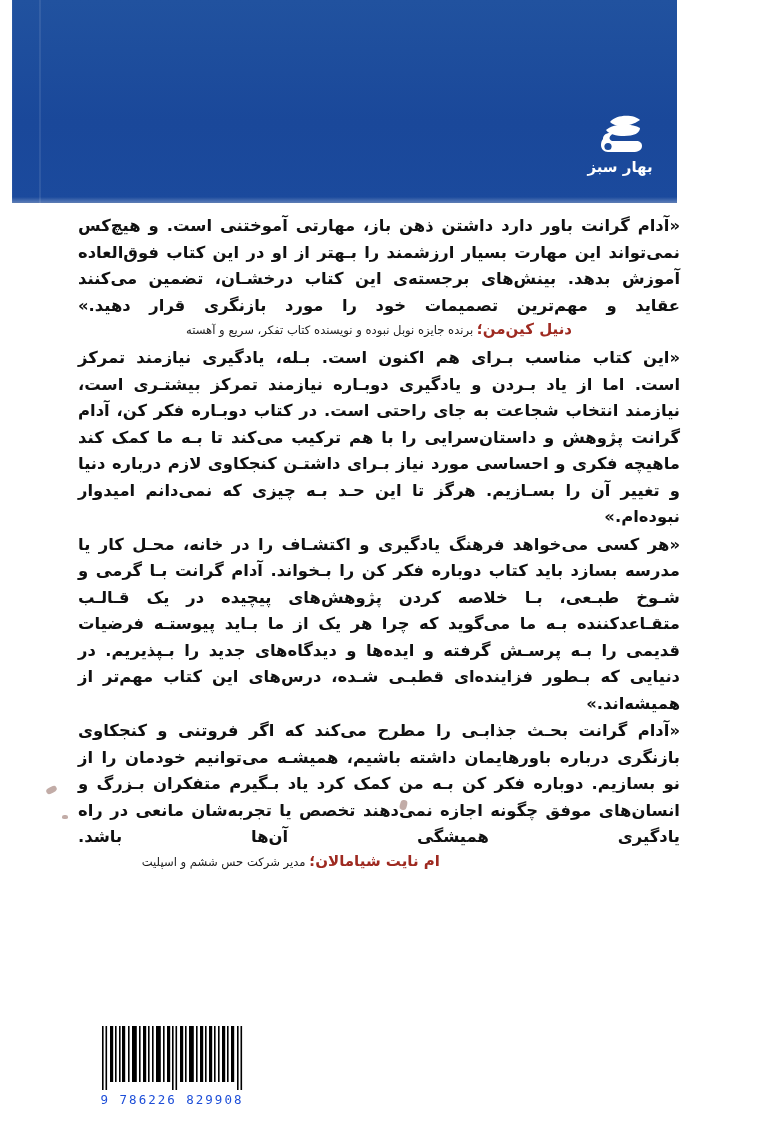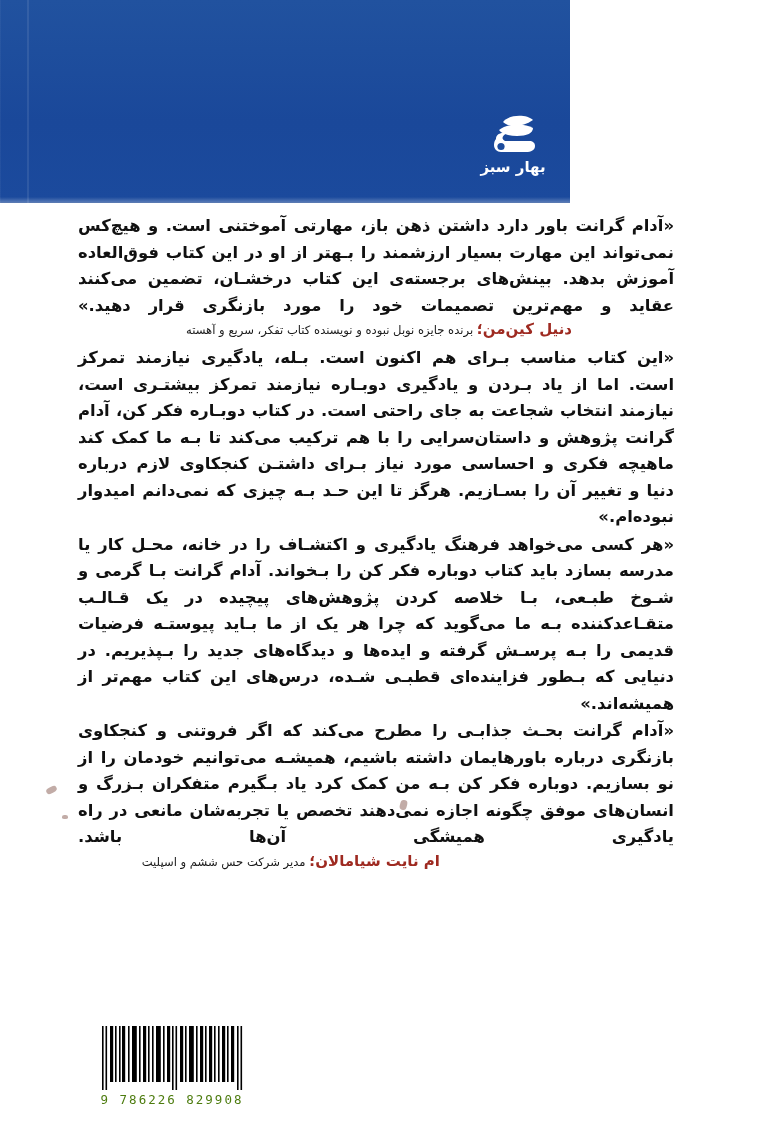--- a/index.html
+++ b/index.html
@@ -19,23 +19,23 @@
 
   .cover {
     position: absolute;
     inset: 0;
     background: #ffffff;
   }
 
   
   .blue-band {
     position: absolute;
-    left: 0;
+    left: 12px;
     top: 0;
-    width: 570px;
+    width: 665px;
     height: 203px;
     background: #1c4b9c;
     background-image:
        linear-gradient(90deg, rgba(255,255,255,0.045) 0 1px, rgba(0,0,0,0) 1px 4px),
        linear-gradient(0deg,  rgba(0,0,0,0.05) 0 1px, rgba(0,0,0,0) 1px 4px),
        linear-gradient(180deg, #21529f 0%, #1a489a 60%, #1b4a9d 100%);
   }
   .blue-band::after {
     content: "";
     position: absolute;
@@ -92,21 +92,21 @@
     text-align-last: justify;
   }
 
   .quote {
     color: #111111;
     font-size: 16.4px;
     line-height: 26.5px;
     font-weight: 700;
     text-align: justify;
     text-align-last: justify;
-    margin: 0 16px 1px 0;
+    margin: 0 10px 1px 0;
     font-family: "DejaVu Sans", sans-serif;
     word-spacing: 0.5px;
   }
 
   .attrib {
     margin: 2px 0 7px 0;
     font-size: 11.6px;
     line-height: 16px;
     color: #1a1a1a;
     text-align: right;
@@ -136,21 +136,21 @@
     display: block;
     width: 148px;
     height: 64px;
   }
   .barcode-digits {
     display: block;
     margin-top: 2px;
     font-family: "DejaVu Sans Mono", monospace;
     font-size: 12.5px;
     letter-spacing: 2.0px;
-    color: #4d7c0f;
+    color: #1d4ed8;
     white-space: nowrap;
   }
 
   
   .speckle {
     position: absolute;
     background: rgba(120, 70, 60, 0.45);
     border-radius: 40%;
     pointer-events: none;
   }

